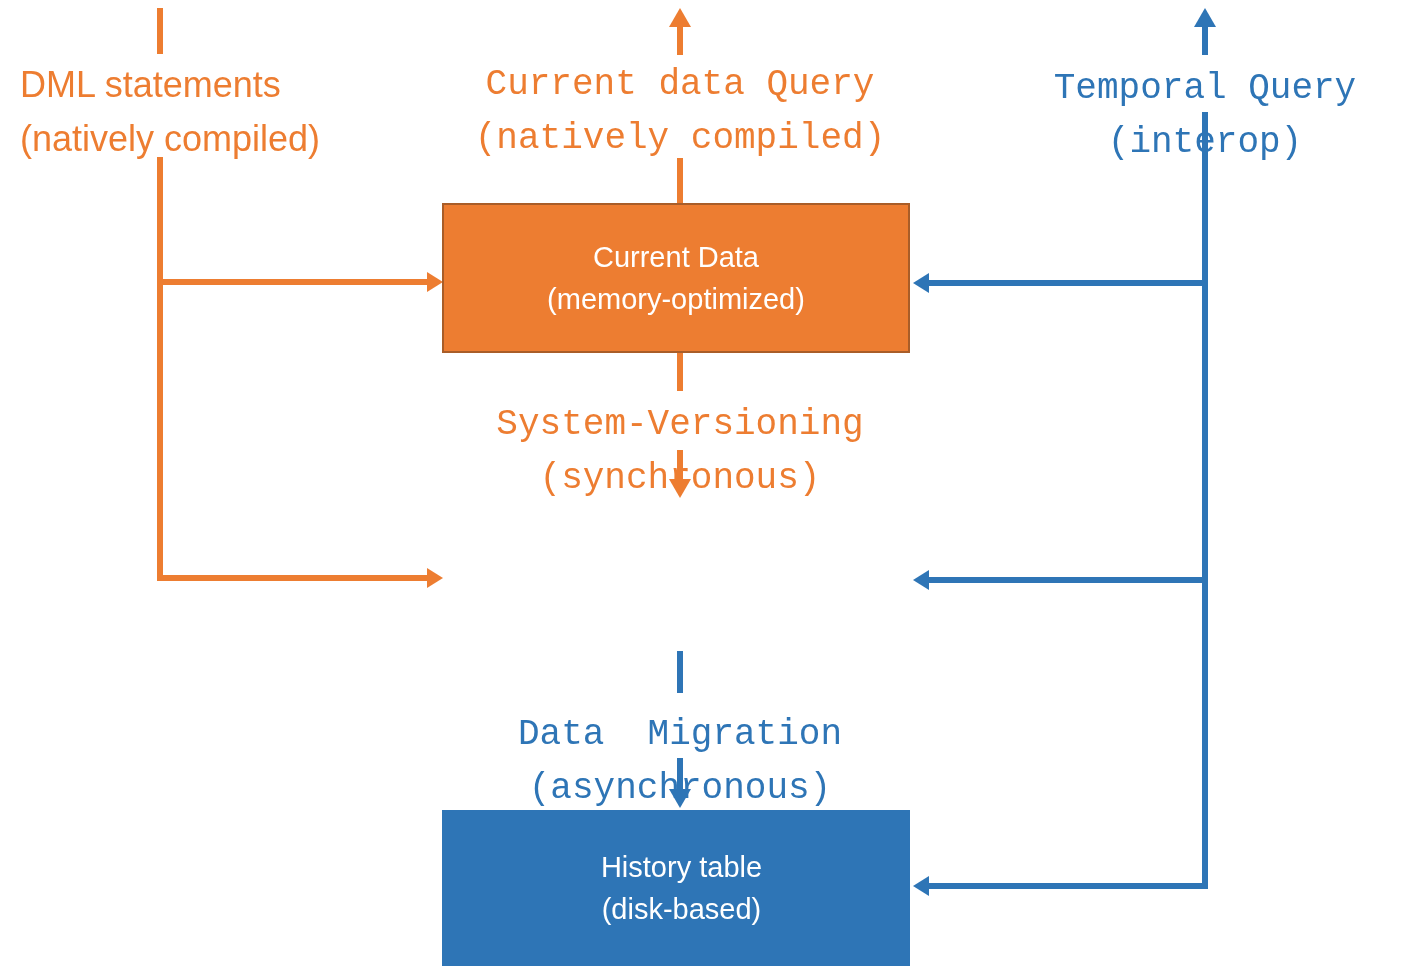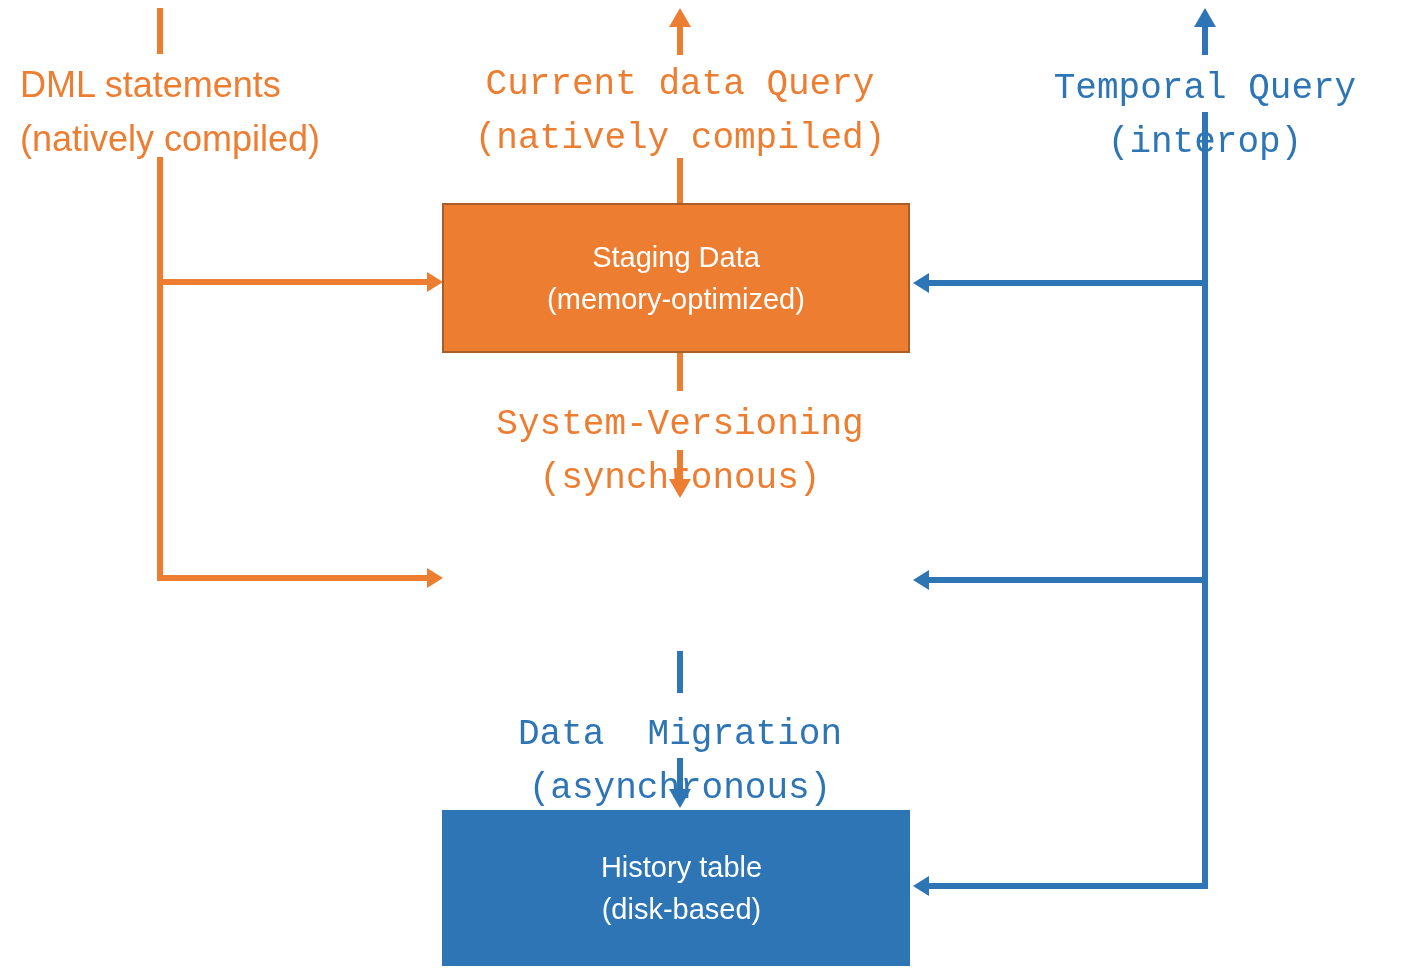--- a/index.html
+++ b/index.html
@@ -93,21 +93,21 @@
   <div class="ah ah-right c-orange" style="left:427px; top:568px;"></div>
 
   <div class="ah ah-up c-orange" style="left:669px; top:8px;"></div>
   <div class="vline c-orange" style="left:677px; top:25px; height:30px;"></div>
 
   <div class="diagram-label ta-center c-orange" style="left:430px; top:58px; width:500px;">Current data Query
 (natively compiled)</div>
 
   <div class="vline c-orange" style="left:677px; top:158px; height:45px;"></div>
 
-  <div class="node node-current" style="left:442px; top:203px; width:468px; height:150px;">Staging Data
+  <div class="node node-current" style="left:442px; top:203px; width:468px; height:150px;">Current Data
 (memory-optimized)</div>
 
   <div class="vline c-orange" style="left:677px; top:353px; height:38px;"></div>
 
   <div class="diagram-label ta-center c-orange" style="left:430px; top:398px; width:500px;">System-Versioning (synchronous)</div>
 
   <div class="vline c-orange" style="left:677px; top:450px; height:30px;"></div>
   <div class="ah ah-down c-orange" style="left:669px; top:479px;"></div>
 
 

